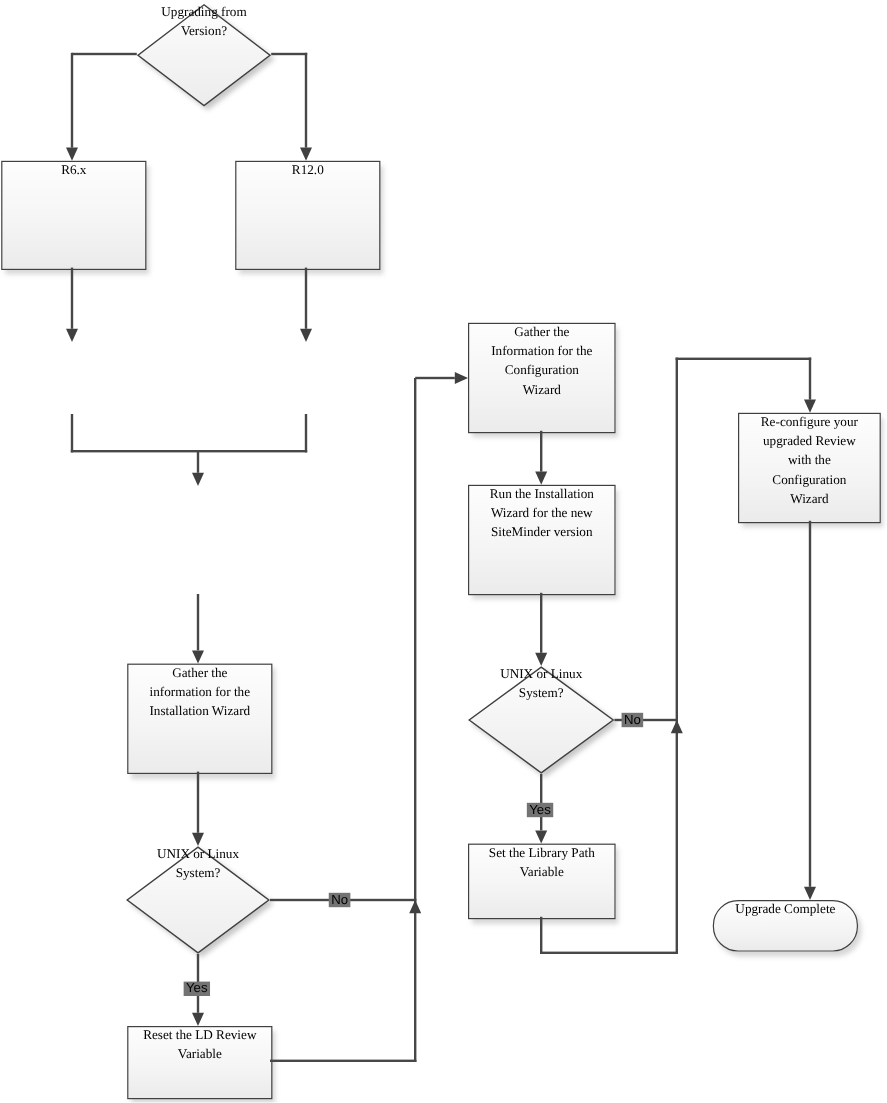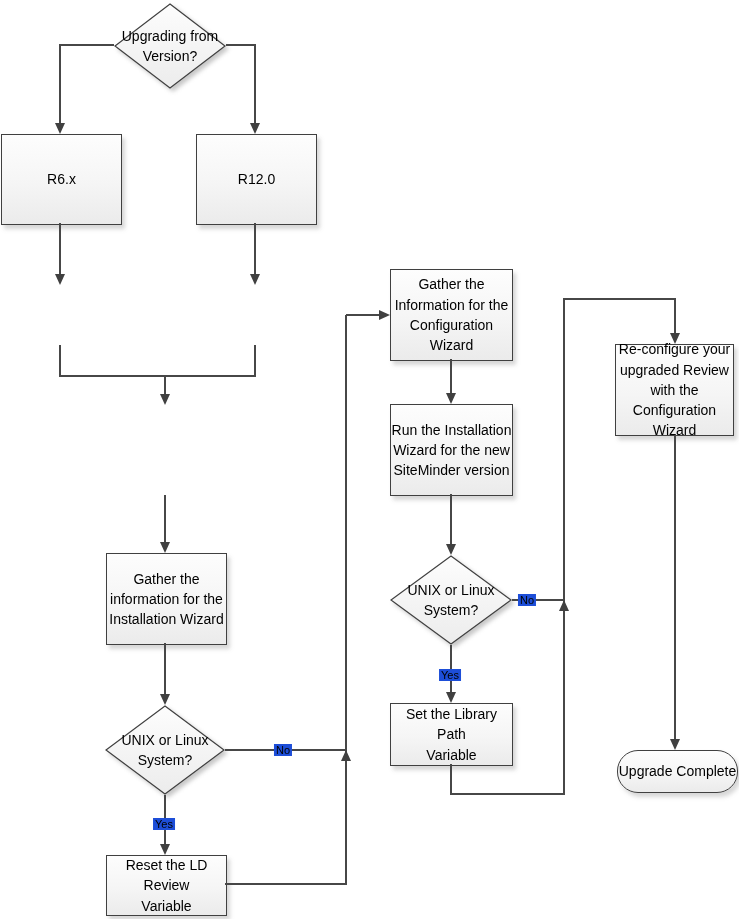--- a/index.html
+++ b/index.html
@@ -1,38 +1,38 @@
 <!DOCTYPE html>
 <html><head>
 <meta charset="utf-8">
 <style>
   html,body { margin:0; padding:0; background:#ffffff; }
   .canvas {
     position:relative; width:739px; height:919px; background:#ffffff;
     font-family:"Liberation Sans", sans-serif; overflow:hidden;
   }
   .node {
-    position:absolute; display:flex; align-items:center; justify-content:center;
-    text-align:center; font-size:14px; color:#000; line-height:1.45;
+    position:absolute; display:flex; justify-content:center;
+    text-align:center; font-size:11px; color:#000; line-height:1.45;font-family:Liberation Serif, serif;
   }
   .node-label { white-space:pre-line; position:relative; z-index:1; }
   .process, .terminator {
     background:linear-gradient(180deg,#fdfdfd 0%,#f5f5f5 55%,#ebebeb 100%);
     border:1px solid #404040;
     box-shadow:3px 4px 4px rgba(140,140,140,0.35);
   }
   .terminator { border-radius:21px; }
   .decision { background:transparent; border:none; box-shadow:none; }
   .decision svg {
     position:absolute; left:0; top:0; width:100%; height:100%;
     filter:drop-shadow(3px 3px 2px rgba(130,130,130,0.45));
   }
   .line { position:absolute; background:#474747; }
   .edge-label {
-    position:absolute; font-size:11px; color:#000; background:#1d4ed8;
+    position:absolute; font-size:11px; color:#000; background:#737373;
     padding:0 2px; transform:translate(-50%,-50%); z-index:2; white-space:nowrap;
   }
   .arr { position:absolute; width:0; height:0; z-index:1; }
   .arr.down { border-left:5px solid transparent; border-right:5px solid transparent; border-top:11px solid #404040; }
   .arr.up   { border-left:5px solid transparent; border-right:5px solid transparent; border-bottom:11px solid #404040; }
   .arr.right{ border-top:5px solid transparent; border-bottom:5px solid transparent; border-left:11px solid #404040; }
 </style>
 </head>
 <body>
 
@@ -121,21 +121,21 @@
   </div>
 
   <div class="node process" style="left:615px;top:344px;width:117px;height:90px">
     <span class="node-label">Re-configure your
 upgraded Review
 with the
 Configuration
 Wizard</span>
   </div>
 
-  <div class="node terminator" style="left:617px;top:750px;width:119px;height:41px">
+  <div class="node terminator" style="left:594px;top:750px;width:119px;height:41px">
     <span class="node-label">Upgrade Complete</span>
   </div>
 
   <div class="line" style="left:60px;top:44px;width:54px;height:2px"></div>
   <div class="line" style="left:59px;top:44px;width:2px;height:79px"></div>
   <div class="arr down" style="left:55px;top:123px"></div>
 
   <div class="line" style="left:226px;top:44px;width:30px;height:2px"></div>
   <div class="line" style="left:254px;top:44px;width:2px;height:79px"></div>
   <div class="arr down" style="left:250px;top:123px"></div>

